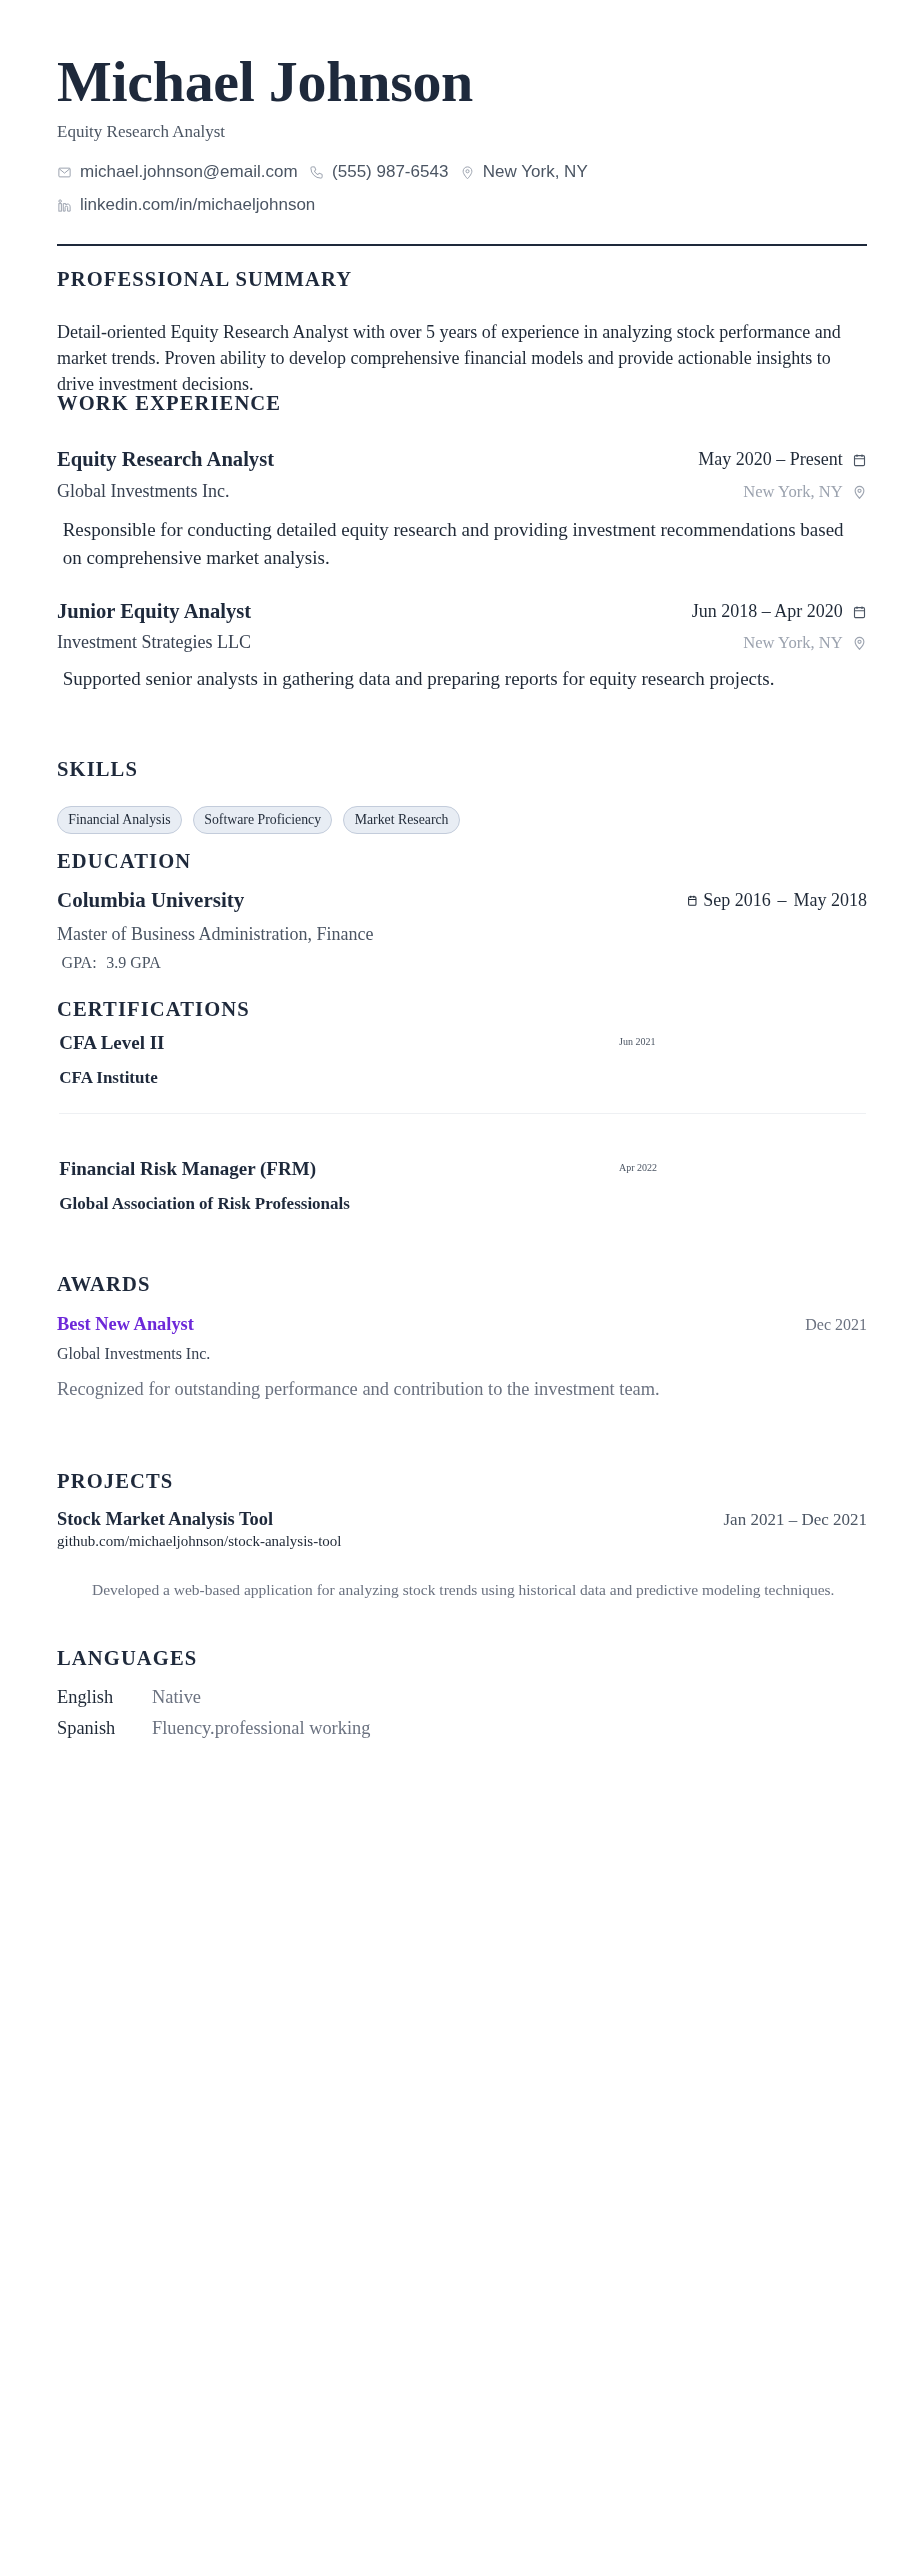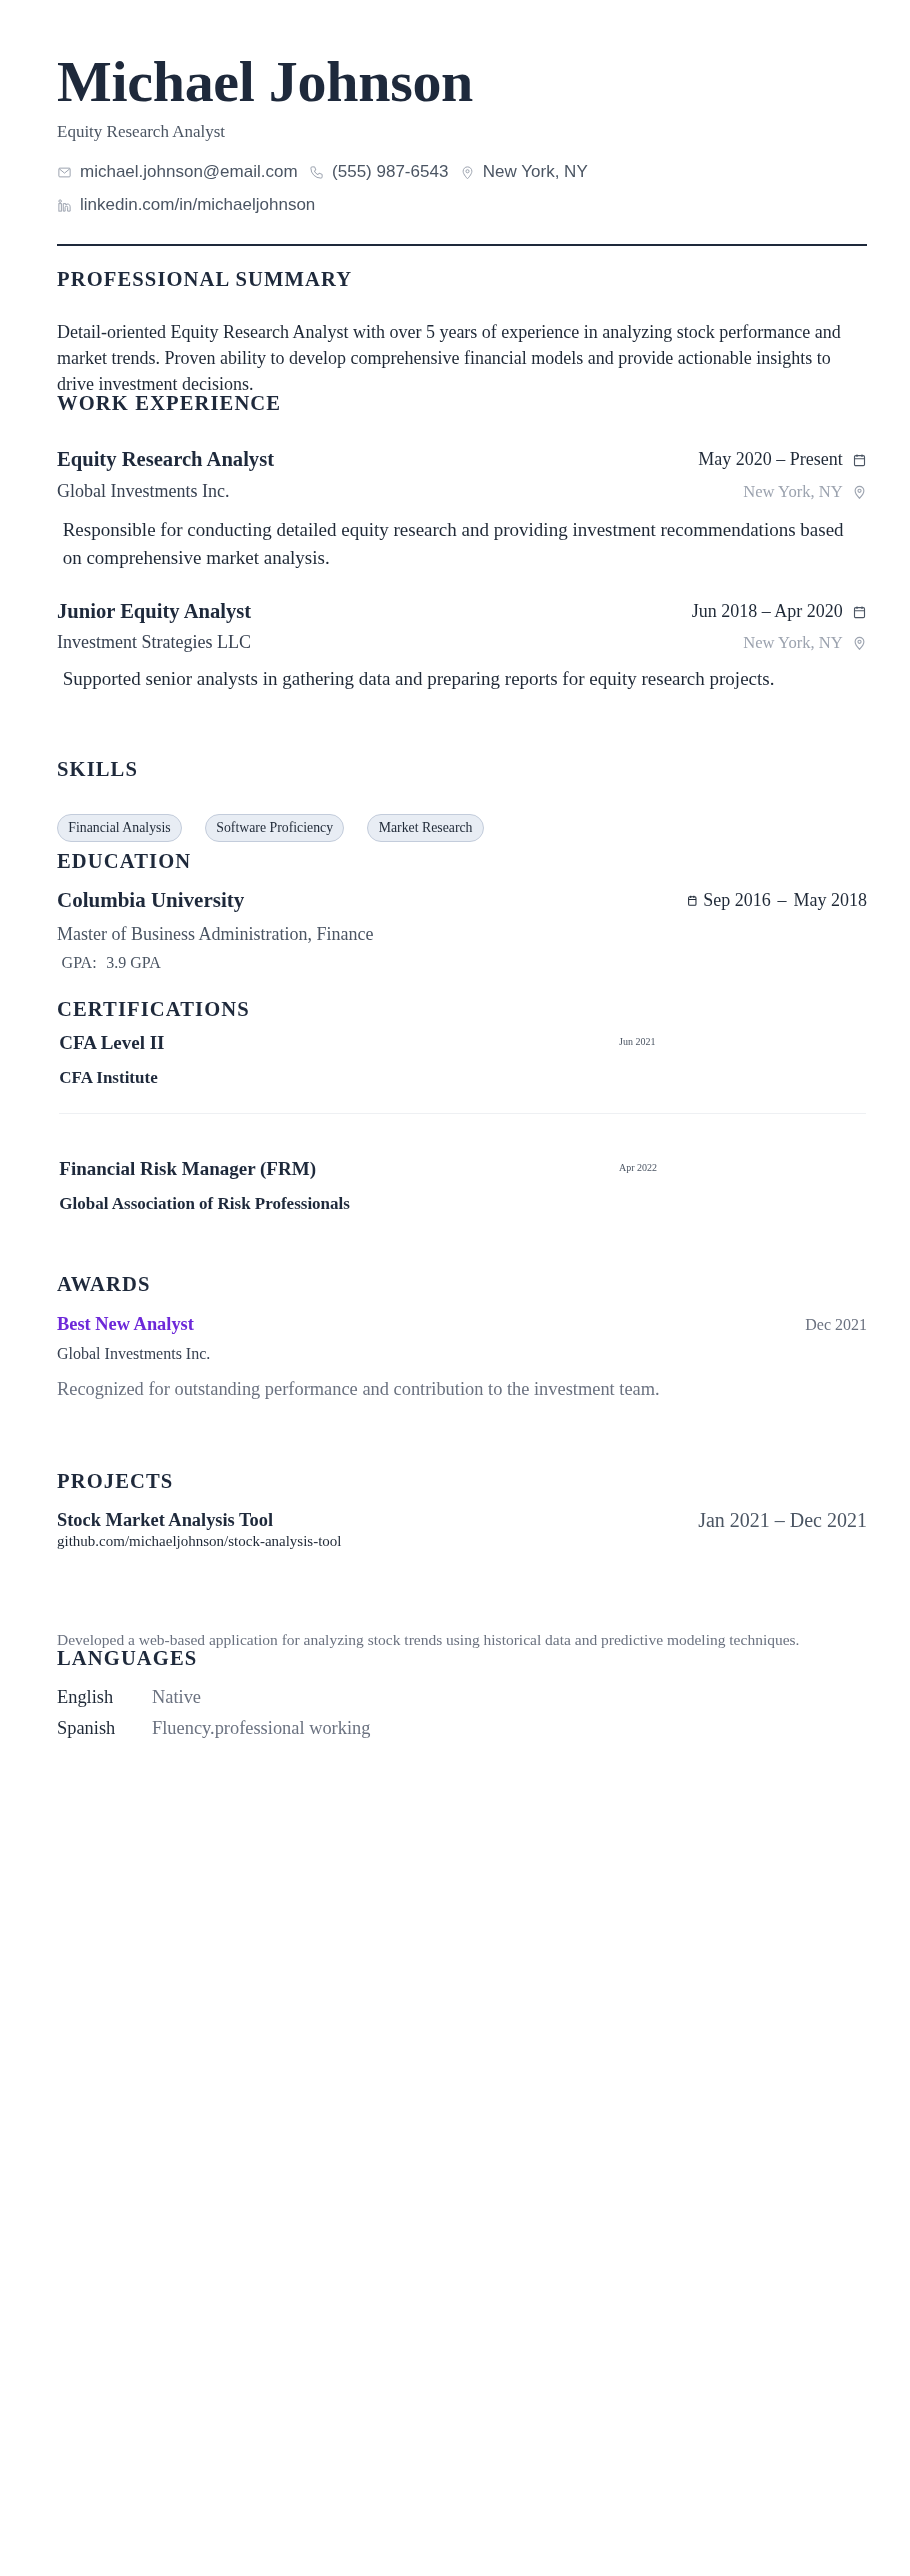--- a/index.html
+++ b/index.html
@@ -61,21 +61,21 @@
       display: flex; justify-content: space-between; align-items: center;
       font-family: "Liberation Serif", serif;
     }
     .job-title { font-weight: bold; font-size: 20.6px; color: #1e293b; }
     .job-date { font-size: 18px; color: #1f2937; display: flex; align-items: center; }
     .job-date svg, .loc svg { width: 15px; height: 16px; margin-left: 9.2px; stroke: #4b5563; fill: none; stroke-width: 1.8; }
     .company { font-size: 18px; color: #374151; }
     .loc { font-size: 16.6px; color: #9ca3af; display: flex; align-items: center; }
     .loc svg { stroke: #9ca3af; }
     .desc { position: absolute; left: 5.7px; width: 803px; font-family: "Liberation Serif", serif; font-size: 19px; line-height: 27.5px; color: #1f2937; }
-    .skills { position: absolute; left: 0; top: 806px; display: flex; gap: 23px; margin-top: 8px; }
+    .skills { position: absolute; left: 0; top: 806px; display: flex; gap: 11px; }
     .chip {
       font-family: "Liberation Serif", serif;
       font-size: 13.8px; color: #1f2937;
       background: #e8edf4; border: 1.1px solid #c3ccdb;
       border-radius: 15px; padding: 4.6px 10.3px;
       height: 27.5px; display: flex; align-items: center;
     }
     .edu-school { font-weight: bold; font-size: 21px; color: #1e293b; }
     .edu-date { font-size: 18px; color: #1f2937; display: flex; align-items: center; }
     .edu-date svg { width: 12.6px; height: 15px; margin-right: 4.6px; stroke: #1f2937; fill: none; stroke-width: 2; }
@@ -83,21 +83,21 @@
     .gpa { position: absolute; left: 4.6px; font-family: "Liberation Serif", serif; font-size: 16px; color: #4b5563; }
     .cert-name { position: absolute; left: 2.3px; font-family: "Liberation Serif", serif; font-weight: bold; font-size: 19px; color: #1e293b; }
     .cert-issuer { position: absolute; left: 2.3px; font-family: "Liberation Serif", serif; font-weight: bold; font-size: 17px; color: #1e293b; }
     .cert-date { position: absolute; left: 562px; font-family: "Liberation Serif", serif; font-size: 10px; color: #4b5563; }
     .cert-rule { position: absolute; left: 2.3px; width: 807px; height: 1.1px; background: #eef0f3; }
     .award-title { font-weight: bold; font-size: 18.4px; color: #6d28d9; text-align: right; }
     .award-date { font-size: 16px; color: #6b7280; }
     .award-issuer { position: absolute; left: 0; font-family: "Liberation Serif", serif; font-size: 16px; color: #374151; }
     .award-desc { position: absolute; left: 0; font-family: "Liberation Serif", serif; font-size: 18.4px; color: #6b7280; }
     .proj-title { font-weight: bold; font-size: 18.4px; color: #1e293b; }
-    .proj-date { font-size: 20px; color: #4b5563; }
+    .proj-date { font-size: 17px; color: #4b5563; }
     .proj-link { position: absolute; left: 0; font-family: "Liberation Serif", serif; font-size: 15px; color: #1f2937; }
     .proj-desc { position: absolute; left: 0; width: 810px; font-family: "Liberation Serif", serif; font-size: 15.5px; line-height: 24px; color: #6b7280; }
     .lang-row { position: absolute; left: 0; display: flex; font-family: "Liberation Serif", serif; font-size: 18.4px; }
     .lang-name { width: 95px; color: #1f2937; }
     .lang-level { color: #6b7280; }
   </style>
 </head>
 <body>
 
 <div class="page">
@@ -235,21 +235,21 @@
   </div>
   <div class="award-issuer" style="top:1345px;">Global Investments Inc.</div>
   <div class="award-desc" style="top:1379px;">Recognized for outstanding performance and contribution to the investment team.</div>
 
   <div class="section-title" style="top:1470px;">PROJECTS</div>
   <div class="row" style="top:1509px;">
     <span class="proj-title">Stock Market Analysis Tool</span>
     <span class="proj-date">Jan 2021 – Dec 2021</span>
   </div>
   <div class="proj-link" style="top:1533px;">github.com/michaeljohnson/stock-analysis-tool</div>
-  <div class="proj-desc" style="top:1628px;">Developed a web-based application for analyzing stock trends using historical data and predictive modeling techniques.</div>
+  <div class="proj-desc" style="top:1578px;margin-left:35px;">Developed a web-based application for analyzing stock trends using historical data and predictive modeling techniques.</div>
 
   <div class="section-title" style="top:1647px;">LANGUAGES</div>
   <div class="lang-row" style="top:1687px;">
     <span class="lang-name">English</span>
     <span class="lang-level">Native</span>
   </div>
   <div class="lang-row" style="top:1718px;">
     <span class="lang-name">Spanish</span>
     <span class="lang-level">Fluency.professional working</span>
   </div>

